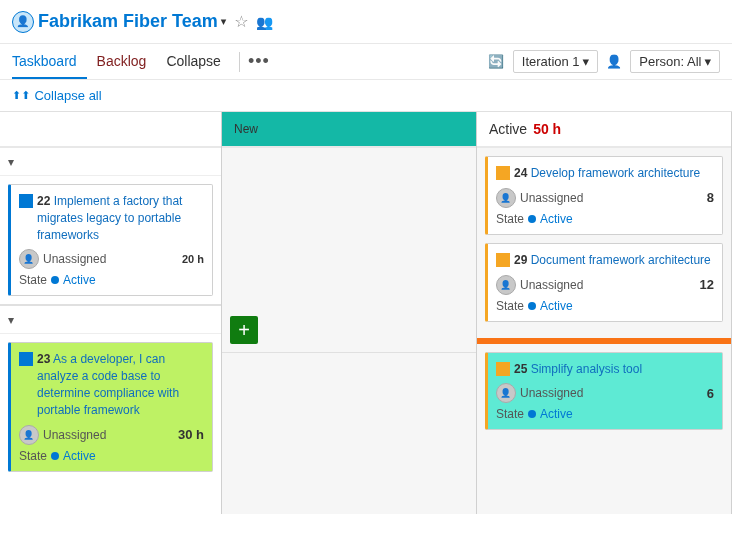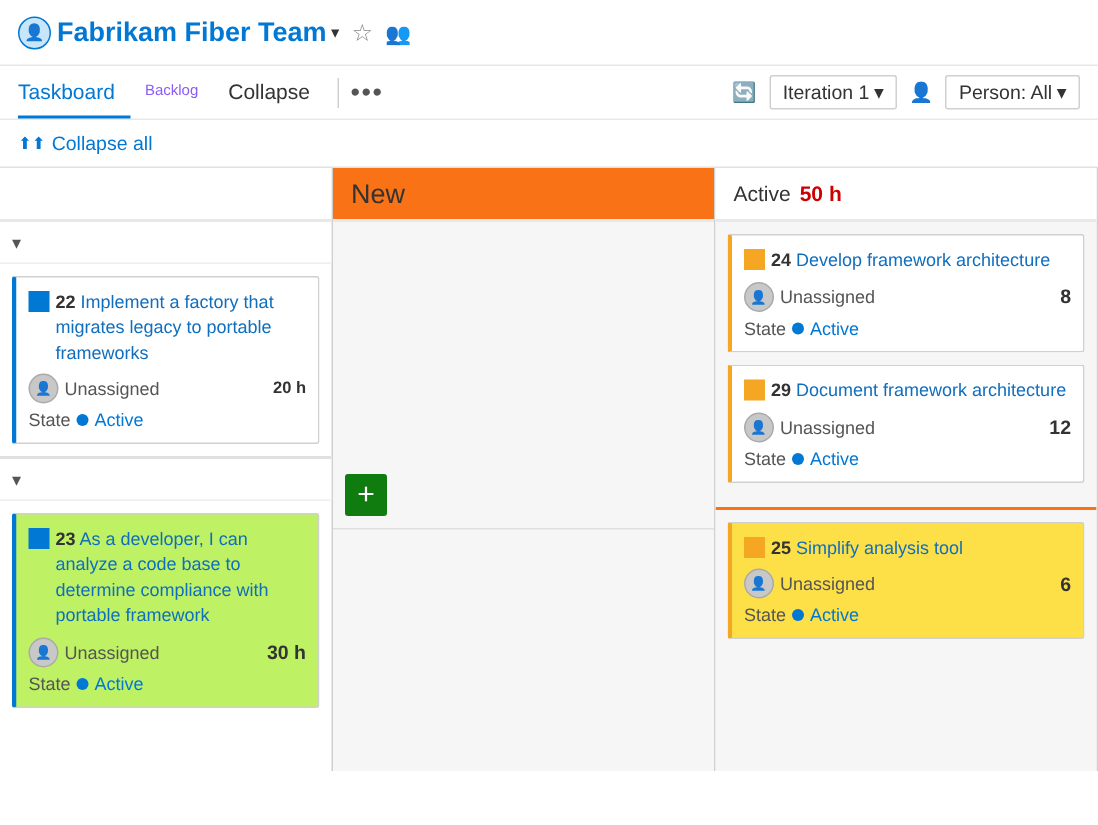--- a/index.html
+++ b/index.html
@@ -11,21 +11,21 @@
 <div style="display:flex;align-items:center;padding:6px 12px;border-bottom:1px solid #e8e8e8;height:44px;">
   <span style="width:22px;height:22px;border-radius:50%;background:#c8e6fa;border:1.5px solid #0078d4;display:inline-flex;align-items:center;justify-content:center;margin-right:4px;font-size:11px;color:#0078d4;">👤</span>
   <span style="font-size:18px;font-weight:600;color:#0078d4;cursor:pointer;">Fabrikam Fiber Team</span>
   <span style="font-size:11px;color:#333;margin-left:3px;cursor:pointer;">▾</span>
   <span style="color:#888;font-size:16px;margin-left:8px;cursor:pointer;">☆</span>
   <span style="color:#333;font-size:14px;margin-left:8px;cursor:pointer;">👥</span>
 </div>
 
 <div style="display:flex;align-items:center;padding:0 12px;border-bottom:1px solid #e8e8e8;height:36px;">
   <a style="padding:8px 10px 8px 0;font-size:14px;color:#0078d4;cursor:pointer;border-bottom:2px solid #0078d4;text-decoration:none;font-weight:500;">Taskboard</a>
-  <a style="padding:8px 10px;font-size:10px;color:#8b5cf6;cursor:pointer;border-bottom:2px solid transparent;text-decoration:none;">Backlog</a>
+  <a style="padding:8px 10px;font-size:14px;color:#7f1d1d;cursor:pointer;border-bottom:2px solid transparent;text-decoration:none;">Backlog</a>
   <a style="padding:8px 10px;font-size:14px;color:#333;cursor:pointer;border-bottom:2px solid transparent;text-decoration:none;">Collapse</a>
   <span style="width:1px;height:20px;background:#d0d0d0;margin:0 8px;"></span>
   <span style="font-size:18px;color:#555;cursor:pointer;letter-spacing:1px;">•••</span>
   <div style="margin-left:auto;display:flex;align-items:center;gap:8px;">
     <span style="font-size:13px;color:#555;">🔄</span>
     <button style="display:flex;align-items:center;gap:3px;padding:3px 8px;border:1px solid #d0d0d0;border-radius:2px;cursor:pointer;font-size:13px;background:#fff;color:#333;">
       <span>Iteration 1</span>
       <span>▾</span>
     </button>
     <span style="font-size:13px;color:#555;">👤</span>
@@ -94,21 +94,21 @@
           <span style="width:8px;height:8px;border-radius:50%;background:#0078d4;display:inline-block;"></span>
           <span style="color:#0078d4;">Active</span>
         </div>
       </div>
     </div>
   </div>
 
   <div style="display:flex;flex:1;overflow:hidden;">
 
     <div style="display:flex;flex-direction:column;flex:1;border-right:1px solid #d0d0d0;min-width:0;">
-      <div style="padding:8px 12px;font-size:18px;font-weight:500;border-bottom:2px solid #e8e8e8;height:36px;display:flex;align-items:center;background:#f97316;">
+      <div style="padding:8px 12px;font-size:12px;font-weight:500;border-bottom:2px solid #e8e8e8;height:36px;display:flex;align-items:center;background:#14b8a6;">
         <span>New</span>
       </div>
       <div style="flex:1;overflow-y:auto;background:#f6f6f6;position:relative;">
 
         <div style="min-height:190px;padding:8px;border-bottom:1px solid #e0e0e0;">
 
           <div style="height:160px;"></div>
           <button style="width:28px;height:28px;background:#107c10;color:#fff;border:none;border-radius:2px;font-size:20px;cursor:pointer;display:flex;align-items:center;justify-content:center;">+</button>
         </div>
 
@@ -117,21 +117,21 @@
       </div>
     </div>
 
     <div style="display:flex;flex-direction:column;flex:1;border-right:1px solid #d0d0d0;min-width:0;">
       <div style="padding:8px 12px;font-size:14px;font-weight:500;border-bottom:2px solid #e8e8e8;height:36px;display:flex;align-items:center;gap:6px;background:#fff;">
         <span>Active</span>
         <span style="color:#c00;font-weight:600;">50 h</span>
       </div>
       <div style="flex:1;overflow-y:auto;background:#f6f6f6;">
 
-        <div style="padding:8px;border-bottom:2px solid #f97316;">
+        <div style="padding:8px;border-bottom:6px solid #f97316;">
 
           <div style="background:#fff;border:1px solid #d0d0d0;border-left:3px solid #f5a623;border-radius:2px;margin-bottom:8px;padding:8px;">
             <div style="font-size:12px;color:#106ebe;cursor:pointer;line-height:1.4;margin-bottom:6px;display:flex;align-items:flex-start;gap:4px;">
               <span style="width:14px;height:14px;background:#f5a623;display:inline-block;flex-shrink:0;margin-top:1px;"></span>
               <span><span style="color:#333;font-weight:600;">24</span> Develop framework architecture</span>
             </div>
             <div style="display:flex;align-items:center;justify-content:space-between;margin-top:4px;">
               <div style="display:flex;align-items:center;gap:4px;font-size:12px;color:#555;">
                 <span style="width:20px;height:20px;border-radius:50%;background:#c8c8c8;display:inline-flex;align-items:center;justify-content:center;font-size:9px;color:#555;border:1px solid #aaa;">👤</span>
                 <span>Unassigned</span>
@@ -160,21 +160,21 @@
             <div style="display:flex;align-items:center;gap:4px;font-size:12px;color:#555;margin-top:4px;">
               <span>State</span>
               <span style="width:8px;height:8px;border-radius:50%;background:#0078d4;display:inline-block;"></span>
               <span style="color:#0078d4;">Active</span>
             </div>
           </div>
         </div>
 
         <div style="padding:8px;">
 
-          <div style="background:#fde047;border:1px solid #d0d0d0;border-left:3px solid #f5a623;border-radius:2px;margin-bottom:8px;padding:8px;">
+          <div style="background:#5eead4;border:1px solid #d0d0d0;border-left:3px solid #f5a623;border-radius:2px;margin-bottom:8px;padding:8px;">
             <div style="font-size:12px;color:#106ebe;cursor:pointer;line-height:1.4;margin-bottom:6px;display:flex;align-items:flex-start;gap:4px;">
               <span style="width:14px;height:14px;background:#f5a623;display:inline-block;flex-shrink:0;margin-top:1px;"></span>
               <span><span style="color:#333;font-weight:600;">25</span> Simplify analysis tool</span>
             </div>
             <div style="display:flex;align-items:center;justify-content:space-between;margin-top:4px;">
               <div style="display:flex;align-items:center;gap:4px;font-size:12px;color:#555;">
                 <span style="width:20px;height:20px;border-radius:50%;background:#c8c8c8;display:inline-flex;align-items:center;justify-content:center;font-size:9px;color:#555;border:1px solid #aaa;">👤</span>
                 <span>Unassigned</span>
               </div>
               <span style="font-size:13px;font-weight:600;color:#333;">6</span>

